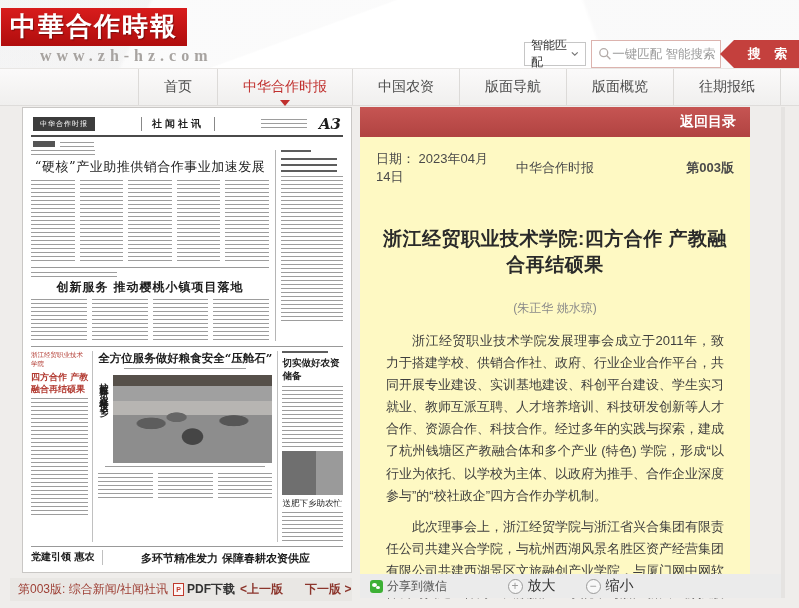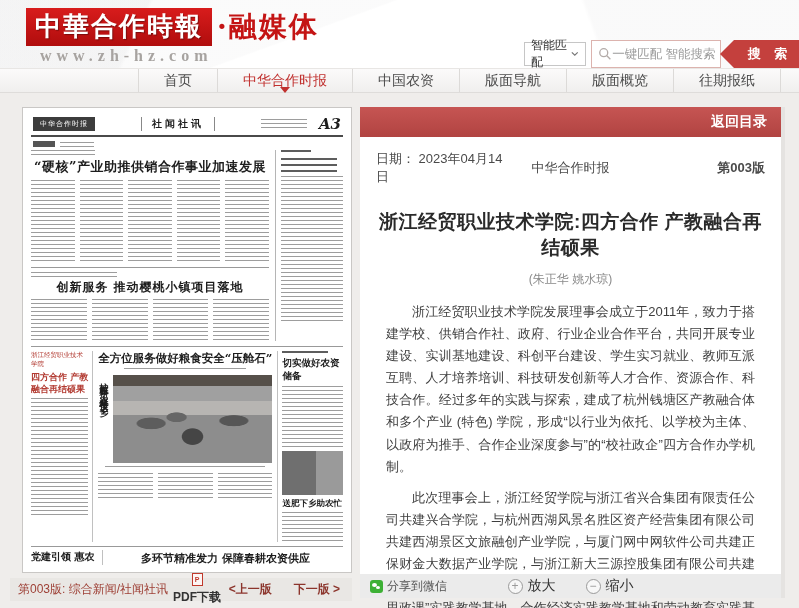--- a/index.html
+++ b/index.html
@@ -10,21 +10,21 @@
   }
   
   .header {
     position:absolute; top:0; left:0; width:799px; height:68px;
     background:
       linear-gradient(115deg, rgba(120,120,125,.05) 0 18%, transparent 18.5%),
       linear-gradient(250deg, rgba(120,120,125,.04) 0 26%, transparent 26.5%),
       linear-gradient(160deg, rgba(120,120,125,.03) 0 40%, transparent 40.5%),
       #ffffff;
   }
-  .logo-row { position:absolute; left:26px; top:8px; display:flex; align-items:center; }
+  .logo-row { position:absolute; left:1px; top:8px; display:flex; align-items:center; }
   .logo-block {
     background:linear-gradient(180deg,#d81c1c,#b00d0d);
     color:#fff; font-family:"DejaVu Serif","Liberation Serif",serif;
     font-weight:bold; font-size:26px; line-height:1; padding:5px 9px 7px;
     letter-spacing:2px; text-shadow:1px 1px 1px rgba(0,0,0,.35);
   }
   .logo-suffix {
     color:#c41414; font-family:"DejaVu Serif","Liberation Serif",serif;
     font-weight:bold; font-size:28px; margin-left:5px; letter-spacing:2px;
   }
@@ -46,21 +46,21 @@
   .search-box input { border:none; outline:none; width:100%; font-size:12.5px; color:#333; background:transparent; font-family:inherit; }
   .search-box input::placeholder { color:#9b9b9b; }
   .search-btn {
     width:84px; height:28px; margin-left:-1px; border:none; cursor:pointer;
     background:#c4403d; color:#fff; font-size:13px; font-weight:bold;
     letter-spacing:5px; padding-left:16px; font-family:inherit;
     clip-path:polygon(0 50%, 14px 0, 100% 0, 100% 100%, 14px 100%);
   }
   
   .nav {
-    position:absolute; top:68px; left:0; width:799px; height:25px;
+    position:absolute; top:68px; left:0; width:799px; height:38px;
     background:linear-gradient(180deg,#fbfafa,#f0efee);
     border-top:1px solid #e8e6e4; border-bottom:1px solid #dedcda;
     display:flex; padding-left:138px;
   }
   .nav-item {
     position:relative; padding:0 25px; display:flex; align-items:center;
     font-size:14px; color:#4c4c4c; border-right:1px solid #dcdad8; cursor:pointer;
     white-space:nowrap;
   }
   .nav-item:first-child { border-left:1px solid #dcdad8; }
@@ -83,21 +83,21 @@
   .np-section { font-size:10px; font-weight:bold; letter-spacing:3px; border-left:1px solid #888; border-right:1px solid #888; padding:0 10px; }
   .np-mast-right { display:flex; align-items:center; gap:12px; }
   .np-mast-lines { width:46px; height:10px; }
   .np-pageno { font-size:15px; font-weight:bold; font-style:italic; }
   .np-kickrow { display:flex; gap:5px; align-items:center; margin:4px 2px 3px; }
   .np-kickbox { width:22px; height:6px; background:#555; }
   .np-kickline { width:34px; height:5px; }
   .np-top { display:flex; gap:6px; }
   .np-topmain { width:238px; }
   .np-sidebar { flex:1; border-left:1px solid #b5b5b5; padding-left:5px; }
-  .np-h1 { font-size:13px; font-weight:bold; text-align:center; letter-spacing:.5px; margin:3px 0 4px; white-space:nowrap; }
+  .np-h1 { font-size:13px; font-weight:normal; text-align:center; letter-spacing:.5px; margin:3px 0 4px; white-space:nowrap; }
   .np-cols { display:flex; gap:5px; }
   .np-cols > div { flex:1; }
   .np-rule { border-top:1px solid #999; margin:5px 0 4px; }
   .np-h2 { font-size:12px; font-weight:bold; text-align:center; letter-spacing:1px; margin:2px 0 3px; white-space:nowrap; }
   .np-mid { display:flex; gap:5px; border-top:1px solid #999; margin-top:5px; padding-top:4px; }
   .np-midleft { width:72px; border-right:1px solid #c0c0c0; padding-right:4px; }
   .np-hl-kicker { color:#b23a31; font-size:6.5px; font-family:"Liberation Sans",sans-serif; margin-bottom:2px; }
   .np-hl-head { color:#b23a31; font-size:9px; font-weight:bold; line-height:1.35; margin-bottom:3px; }
   .np-midcenter { flex:1; }
   .np-h3 { font-size:11.5px; font-weight:bold; text-align:center; margin-bottom:2px; white-space:nowrap; }
@@ -111,43 +111,43 @@
       radial-gradient(ellipse at 50% 70%, #454545 0 9%, transparent 10%),
       radial-gradient(ellipse at 24% 55%, #5d5d5d 0 8%, transparent 9%),
       radial-gradient(ellipse at 76% 52%, #565656 0 8%, transparent 9%),
       radial-gradient(ellipse at 40% 48%, #666 0 7%, transparent 8%),
       linear-gradient(180deg,#a0a0a0 0 30%, #b7b5b2 30% 46%, #8d8d8d 46% 100%);
   }
   .np-caption { width:92%; height:4px; margin:3px auto 3px; }
   .np-midright { width:76px; border-left:1px solid #c0c0c0; padding-left:4px; }
   .np-h4 { font-size:9.5px; font-weight:bold; margin:2px 0 3px; }
   .np-photo2 { height:44px; margin:3px 0; background:linear-gradient(90deg,#6f6f6f 0 56%, #9a9a9a 56%), linear-gradient(#888,#666); }
-  .np-h6 { font-size:8.5px; font-weight:bold; margin:1px 0 2px; }
+  .np-h6 { font-size:8.5px; font-weight:normal; margin:1px 0 2px; }
   .np-bottom { display:flex; gap:5px; border-top:1px solid #999; margin-top:4px; padding-top:3px; }
   .np-botleft { width:72px; border-right:1px solid #c0c0c0; padding-right:4px; }
   .np-h7 { font-size:10px; font-weight:bold; margin-bottom:6px; }
   .np-botcenter { flex:1; }
   .np-h5 { font-size:11px; font-weight:bold; text-align:center; margin:1px 0 3px; white-space:nowrap; }
   
   .article-panel {
-    position:absolute; left:360px; top:107px; width:421px; height:491px;
-    background:#ffffff;
+    position:absolute; left:360px; top:107px; width:390px; height:491px;
+    background:#fef9c3;
   }
   .scroll-strip { position:absolute; left:781px; top:107px; width:4px; height:491px; background:#e5e3e1; }
   .back-bar {
     height:30px; background:linear-gradient(180deg,#c65553,#b14341);
     display:flex; align-items:center; justify-content:flex-end;
     padding:0 14px; color:#fff; font-size:14px; font-weight:bold; cursor:pointer;
   }
   .meta-row { display:flex; align-items:center; padding:13px 16px 0; font-size:13px; color:#4a4a4a; }
   .meta-date { flex:1; }
   .meta-paper { flex:1; text-align:center; }
   .meta-page { flex:1; text-align:right;font-weight:bold; }
-  .art-title { text-align:center; font-size:19px; font-weight:bold; color:#2a2a2a; margin-top:23px; padding:0 18px; letter-spacing:.5px; }
-  .art-author { text-align:center; font-size:12px; color:#8a8a8a; margin-top:10px; }
+  .art-title { text-align:center; font-size:19px; font-weight:bold; color:#2a2a2a; margin-top:40px; padding:0 18px; letter-spacing:.5px; }
+  .art-author { text-align:center; font-size:12px; color:#8a8a8a; margin-top:22px; }
   .art-body { padding:4px 26px 0; font-size:13px; color:#3e3e3e; line-height:1.7; text-align:justify; }
   .art-body p { text-indent:2em; margin-top:9px; }
   .art-footer {
     position:absolute; bottom:0; left:0; width:421px; height:24px;
     background:#ebebeb; display:flex; align-items:center; padding:0 10px; font-size:12px; color:#555;
   }
   .share { display:flex; align-items:center; gap:4px; cursor:pointer; z-index:2; }
   .wechat-icon { width:13px; height:13px; background:#3db035; border-radius:3px; position:relative; }
   .wechat-icon::before { content:""; position:absolute; left:2px; top:3px; width:5px; height:4px; background:#fff; border-radius:50%; }
   .wechat-icon::after { content:""; position:absolute; left:6px; top:6px; width:4px; height:3px; background:#fff; border-radius:50%; }
@@ -159,40 +159,39 @@
   }
   .circle-icon.plus::before { content:"+"; }
   .circle-icon.minus::before { content:"−"; }
   
   .left-footer {
     position:absolute; left:10px; top:578px; width:342px; height:23px;
     background:#e9e7e4; display:flex; align-items:center; font-size:12px;
     padding:0 8px; gap:5px; white-space:nowrap;
   }
   .page-info { color:#9e4036; }
-  .pdf { display:flex; align-items:center; gap:3px; font-weight:bold; color:#333; cursor:pointer;flex-direction:column; }
+  .pdf { display:flex; align-items:center; gap:3px; font-weight:bold; color:#333; cursor:pointer; }
   .pdf-icon {
     width:11px; height:13px; border:1px solid #c0392b; background:#fdf5f4;
     color:#c0392b; font-size:7px; font-weight:bold; line-height:11px; text-align:center;
   }
   .pdf-icon::before { content:"P"; }
   .pager { margin-left:auto; color:#8c352c; font-weight:bold; display:flex; gap:22px; padding-right:4px; }
   .pager span { cursor:pointer; }
   
   .mag-svg, .chev-svg { display:block; }
 </style>
 </head>
 <body>
 
 <div class="page">
 
   <div class="header">
     <div class="logo-row">
       <span class="logo-block">中華合作時報</span>
-      <span class="logo-suffix">·融媒体</span>
     </div>
     <div class="website">www.zh-hz.com</div>
 
     <div class="search-area">
       <div class="match-select">
         <span>智能匹配</span>
         <svg class="chev-svg" width="9" height="6" viewBox="0 0 9 6">
             <polyline points="1,1 4.5,4.5 8,1" fill="none" stroke="#777" stroke-width="1.4"></polyline>
           </svg>
       </div>

